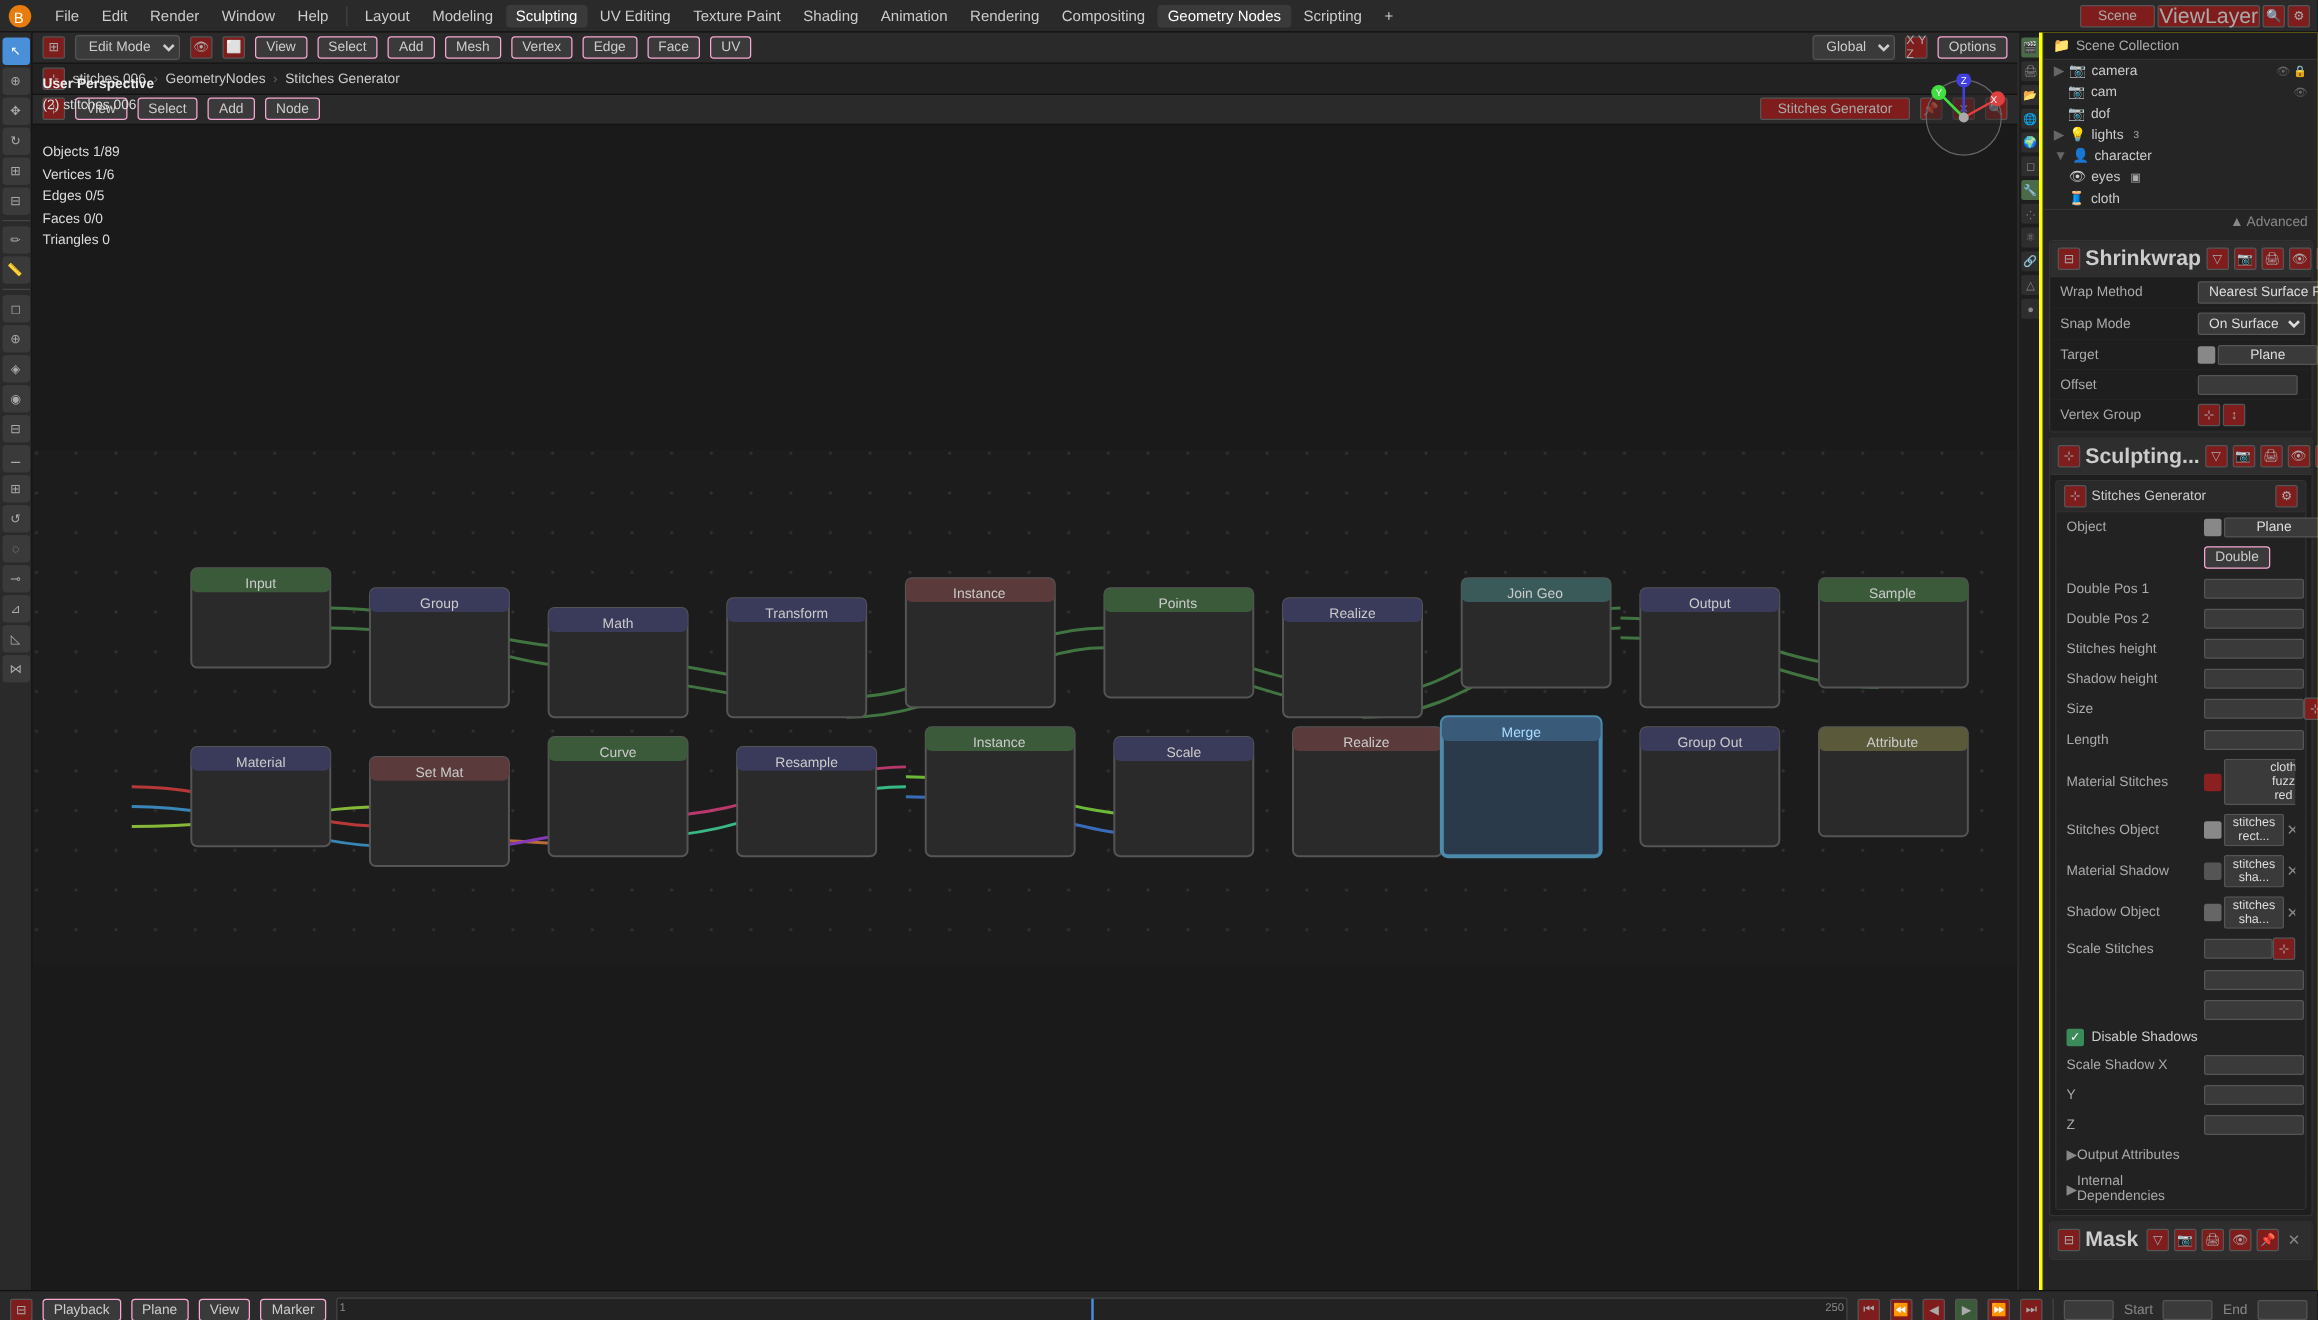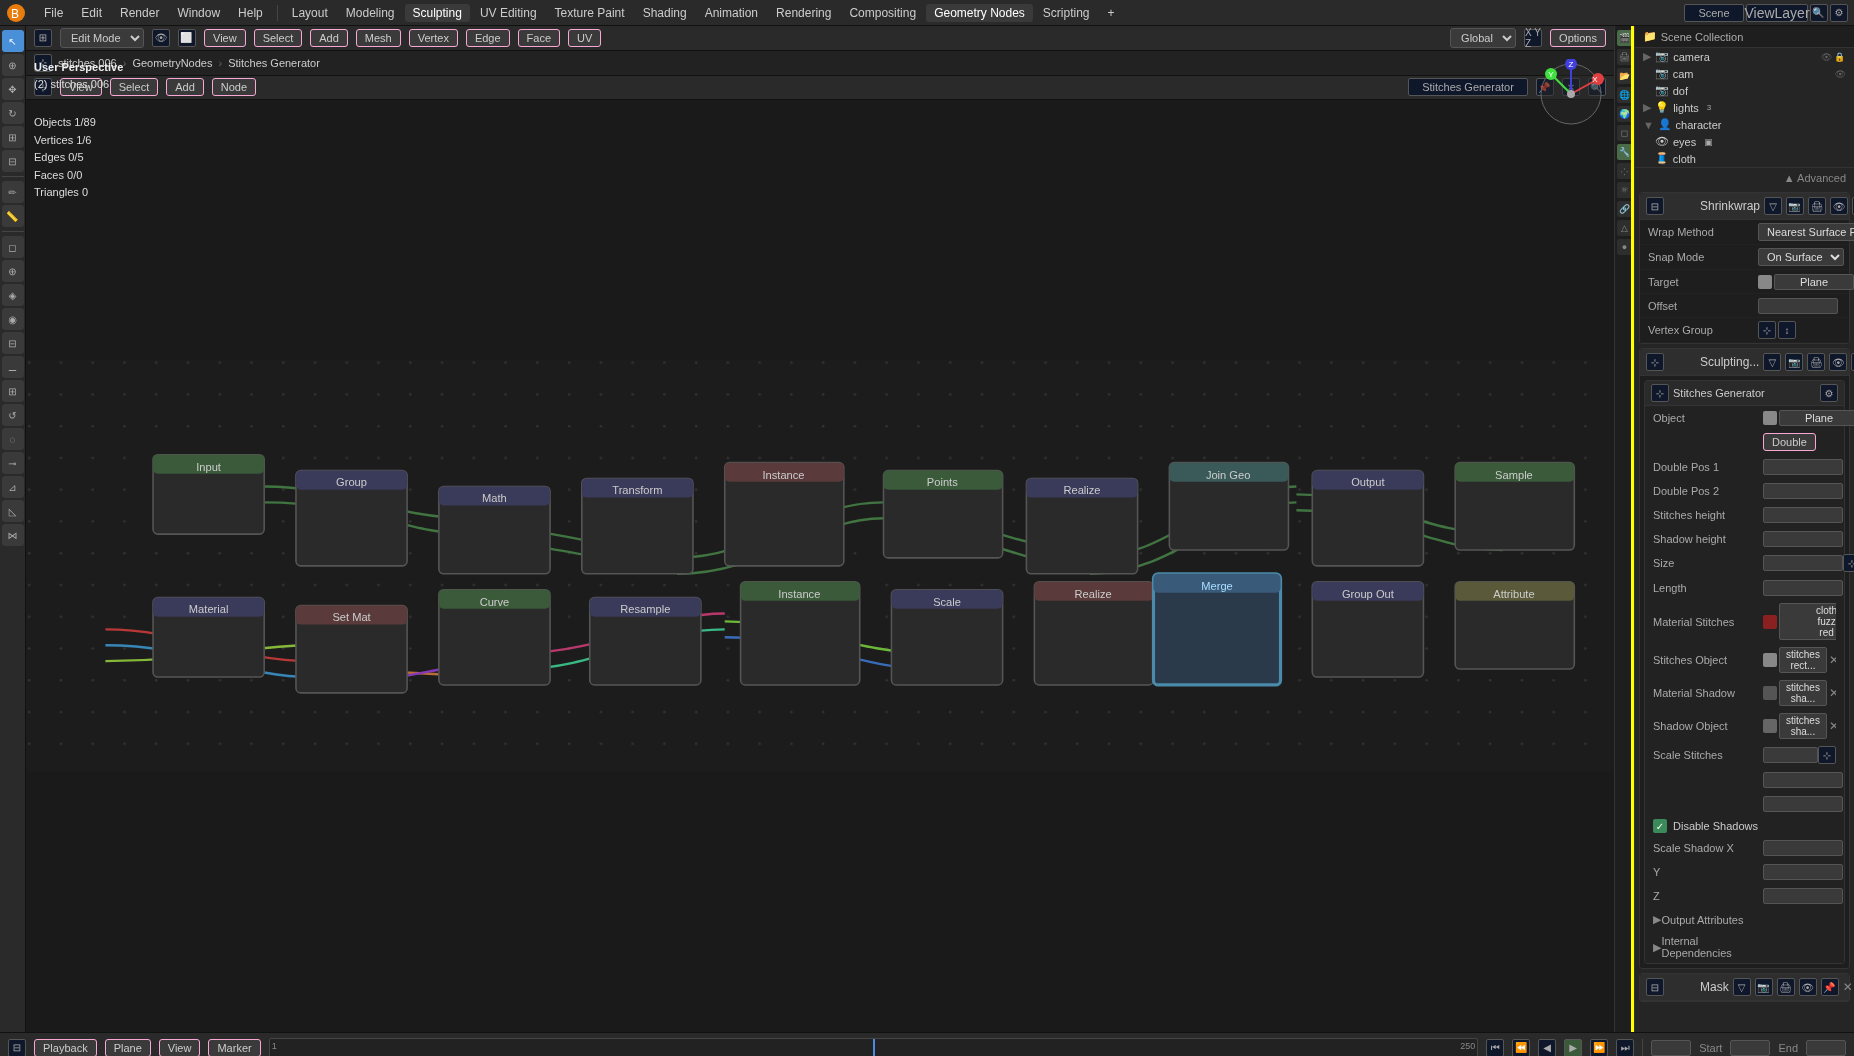--- a/index.html
+++ b/index.html
@@ -171,21 +171,21 @@
     }
     .mod-header {
       display: flex;
       align-items: center;
       background: #2e2e2e;
       padding: 4px 6px;
       gap: 4px;
       border-radius: 3px 3px 0 0;
       border-bottom: 1px solid #333;
     }
-    .mod-title { font-size: 12px; color: #ccc; font-weight: normal; flex: 1; margin-left: 32px; }
+    .mod-title { font-size: 17px; color: #ccc; font-weight: bold; flex: 1; }
 
     .prop-row {
       display: flex;
       align-items: center;
       padding: 3px 8px;
       border-bottom: 1px solid #222;
       min-height: 24px;
     }
     .prop-label {
       width: 110px;
@@ -235,21 +235,21 @@
     
     .node-bg {
       position: absolute;
       top: 0; left: 0;
       width: 100%; height: 100%;
     }
 
     .icon-btn {
       width: 18px;
       height: 18px;
-      background: #0f172a;
+      background: #7f1d1d;
       border: 1px solid #555;
       border-radius: 2px;
       display: flex;
       align-items: center;
       justify-content: center;
       cursor: pointer;
       font-size: 10px;
       color: #aaa;
       flex-shrink: 0;
     }
@@ -326,21 +326,21 @@
   <span class="menu-item">Animation</span>
   <span class="menu-item">Rendering</span>
   <span class="menu-item">Compositing</span>
   <span class="menu-item active">Geometry Nodes</span>
   <span class="menu-item">Scripting</span>
   <span class="menu-item">+</span>
 
   <div style="flex:1"></div>
 
   <div class="icon-btn" style="width:60px; font-size:11px;">Scene</div>
-  <div class="icon-btn" style="width:62px; font-size:14px;">ViewLayer</div>
+  <div class="icon-btn" style="width:82px; font-size:17px;">ViewLayer</div>
   <div class="icon-btn">🔍</div>
   <div class="icon-btn">⚙</div>
 </div>
 
 <div style="display:flex; height: calc(1056px - 26px - 24px);">
 
   <div class="left-tools">
     <div class="tool-icon active">↖</div>
     <div class="tool-icon">⊕</div>
     <div class="tool-icon">✥</div>

